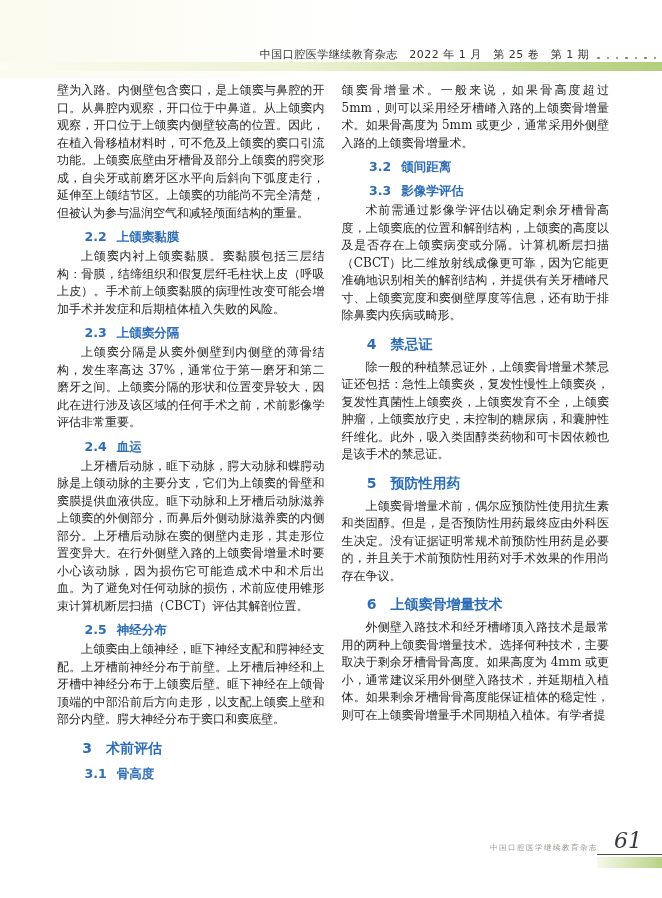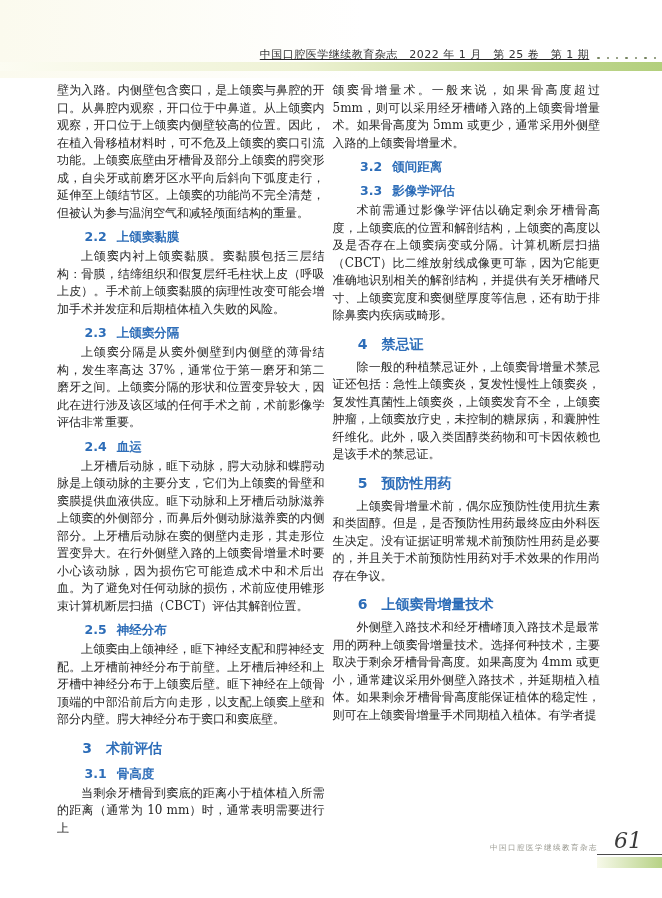--- a/index.html
+++ b/index.html
@@ -12,31 +12,30 @@
   .page{
     position:relative;width:662px;height:898px;background:#fff;overflow:hidden;
     font-family:"DejaVu Serif","Liberation Serif",serif;color:var(--body-ink);
   }
   
   .header{
     position:absolute;top:0;left:0;right:0;height:78px;
     background:linear-gradient(to right,#fbfaee,#ffffff 55%);
     display:flex;align-items:flex-end;justify-content:flex-end;
     padding:0 6px 16px 0;
-    text-decoration:underline;
   }
   .header-text{
     font-family:"DejaVu Sans","Liberation Sans",sans-serif;
     font-size:11px;color:#333;letter-spacing:0.5px;white-space:nowrap;
   }
   .dot-row{display:inline-flex;align-items:center;margin:0 0 3px 8px;gap:7px;}
   .dot-row .dot{width:2.4px;height:2.4px;border-radius:50%;background:#76855f;display:inline-block;}
   .topbar{position:absolute;top:62px;left:0;width:662px;height:9px;background:var(--bar-grad);}
   
-  .content{position:absolute;top:82px;left:57px;right:45px;display:flex;gap:8px;}
+  .content{position:absolute;top:82px;left:57px;right:45px;display:flex;gap:17px;}
   .col{width:267.5px;}
   .para{
     margin:0;text-align:justify;font-size:12px;line-height:17.5px;color:var(--body-ink);
     text-indent:2em;
   }
   .para.cont{text-indent:0;}
   .h2{
     font-family:"DejaVu Sans","Liberation Sans",sans-serif;font-weight:bold;
     color:var(--heading-blue);font-size:12.5px;line-height:18px;margin:6px 0 2px;
     text-indent:2.2em;
@@ -88,21 +87,20 @@
         <div class="h2"><span class="hnum">2.2</span><span>上颌窦黏膜</span></div>
         <p class="para">上颌窦内衬上颌窦黏膜。窦黏膜包括三层结构：骨膜，结缔组织和假复层纤毛柱状上皮（呼吸上皮）。手术前上颌窦黏膜的病理性改变可能会增加手术并发症和后期植体植入失败的风险。</p>
         <div class="h2"><span class="hnum">2.3</span><span>上颌窦分隔</span></div>
         <p class="para">上颌窦分隔是从窦外侧壁到内侧壁的薄骨结构，发生率高达 37%，通常位于第一磨牙和第二磨牙之间。上颌窦分隔的形状和位置变异较大，因此在进行涉及该区域的任何手术之前，术前影像学评估非常重要。</p>
         <div class="h2"><span class="hnum">2.4</span><span>血运</span></div>
         <p class="para">上牙槽后动脉，眶下动脉，腭大动脉和蝶腭动脉是上颌动脉的主要分支，它们为上颌窦的骨壁和窦膜提供血液供应。眶下动脉和上牙槽后动脉滋养上颌窦的外侧部分，而鼻后外侧动脉滋养窦的内侧部分。上牙槽后动脉在窦的侧壁内走形，其走形位置变异大。在行外侧壁入路的上颌窦骨增量术时要小心该动脉，因为损伤它可能造成术中和术后出血。为了避免对任何动脉的损伤，术前应使用锥形束计算机断层扫描（CBCT）评估其解剖位置。</p>
         <div class="h2"><span class="hnum">2.5</span><span>神经分布</span></div>
         <p class="para">上颌窦由上颌神经，眶下神经支配和腭神经支配。上牙槽前神经分布于前壁。上牙槽后神经和上牙槽中神经分布于上颌窦后壁。眶下神经在上颌骨顶端的中部沿前后方向走形，以支配上颌窦上壁和部分内壁。腭大神经分布于窦口和窦底壁。</p>
         <div class="h1"><span class="hnum">3</span><span>术前评估</span></div>
         <div class="h2"><span class="hnum">3.1</span><span>骨高度</span></div>
-        <p class="para">当剩余牙槽骨到窦底的距离小于植体植入所需的距离（通常为 10 mm）时，通常表明需要进行上</p>
       </div>
     <div class="col" id="col-right">
         <p class="para cont">颌窦骨增量术。一般来说，如果骨高度超过 5mm，则可以采用经牙槽嵴入路的上颌窦骨增量术。如果骨高度为 5mm 或更少，通常采用外侧壁入路的上颌窦骨增量术。</p>
         <div class="h2"><span class="hnum">3.2</span><span>颌间距离</span></div>
         <div class="h2"><span class="hnum">3.3</span><span>影像学评估</span></div>
         <p class="para">术前需通过影像学评估以确定剩余牙槽骨高度，上颌窦底的位置和解剖结构，上颌窦的高度以及是否存在上颌窦病变或分隔。计算机断层扫描（CBCT）比二维放射线成像更可靠，因为它能更准确地识别相关的解剖结构，并提供有关牙槽嵴尺寸、上颌窦宽度和窦侧壁厚度等信息，还有助于排除鼻窦内疾病或畸形。</p>
         <div class="h1"><span class="hnum">4</span><span>禁忌证</span></div>
         <p class="para">除一般的种植禁忌证外，上颌窦骨增量术禁忌证还包括：急性上颌窦炎，复发性慢性上颌窦炎，复发性真菌性上颌窦炎，上颌窦发育不全，上颌窦肿瘤，上颌窦放疗史，未控制的糖尿病，和囊肿性纤维化。此外，吸入类固醇类药物和可卡因依赖也是该手术的禁忌证。</p>
         <div class="h1"><span class="hnum">5</span><span>预防性用药</span></div>
         <p class="para">上颌窦骨增量术前，偶尔应预防性使用抗生素和类固醇。但是，是否预防性用药最终应由外科医生决定。没有证据证明常规术前预防性用药是必要的，并且关于术前预防性用药对手术效果的作用尚存在争议。</p>

